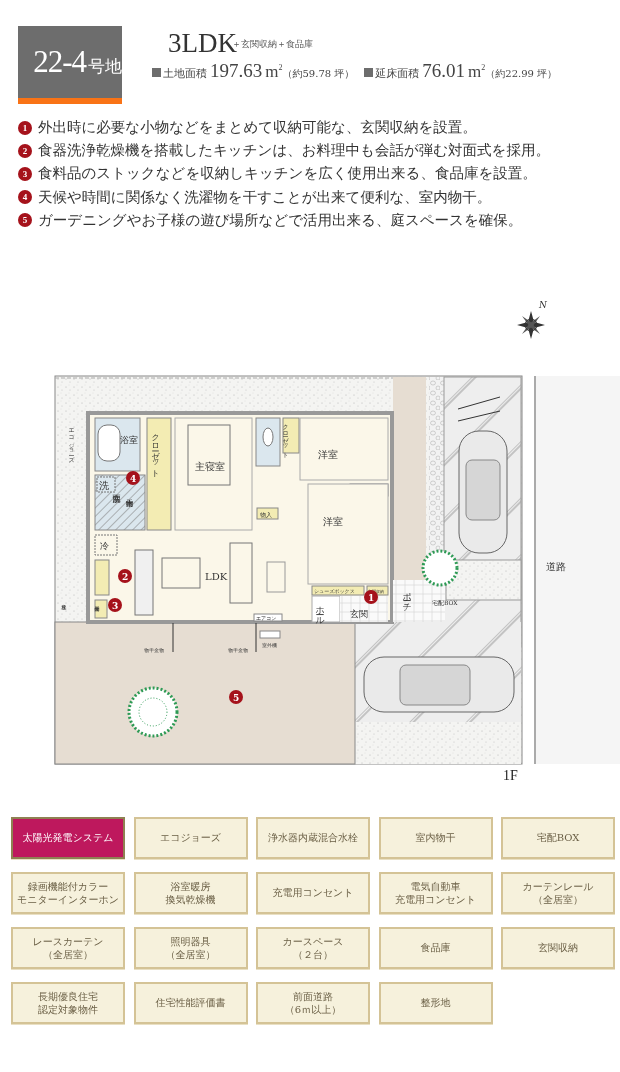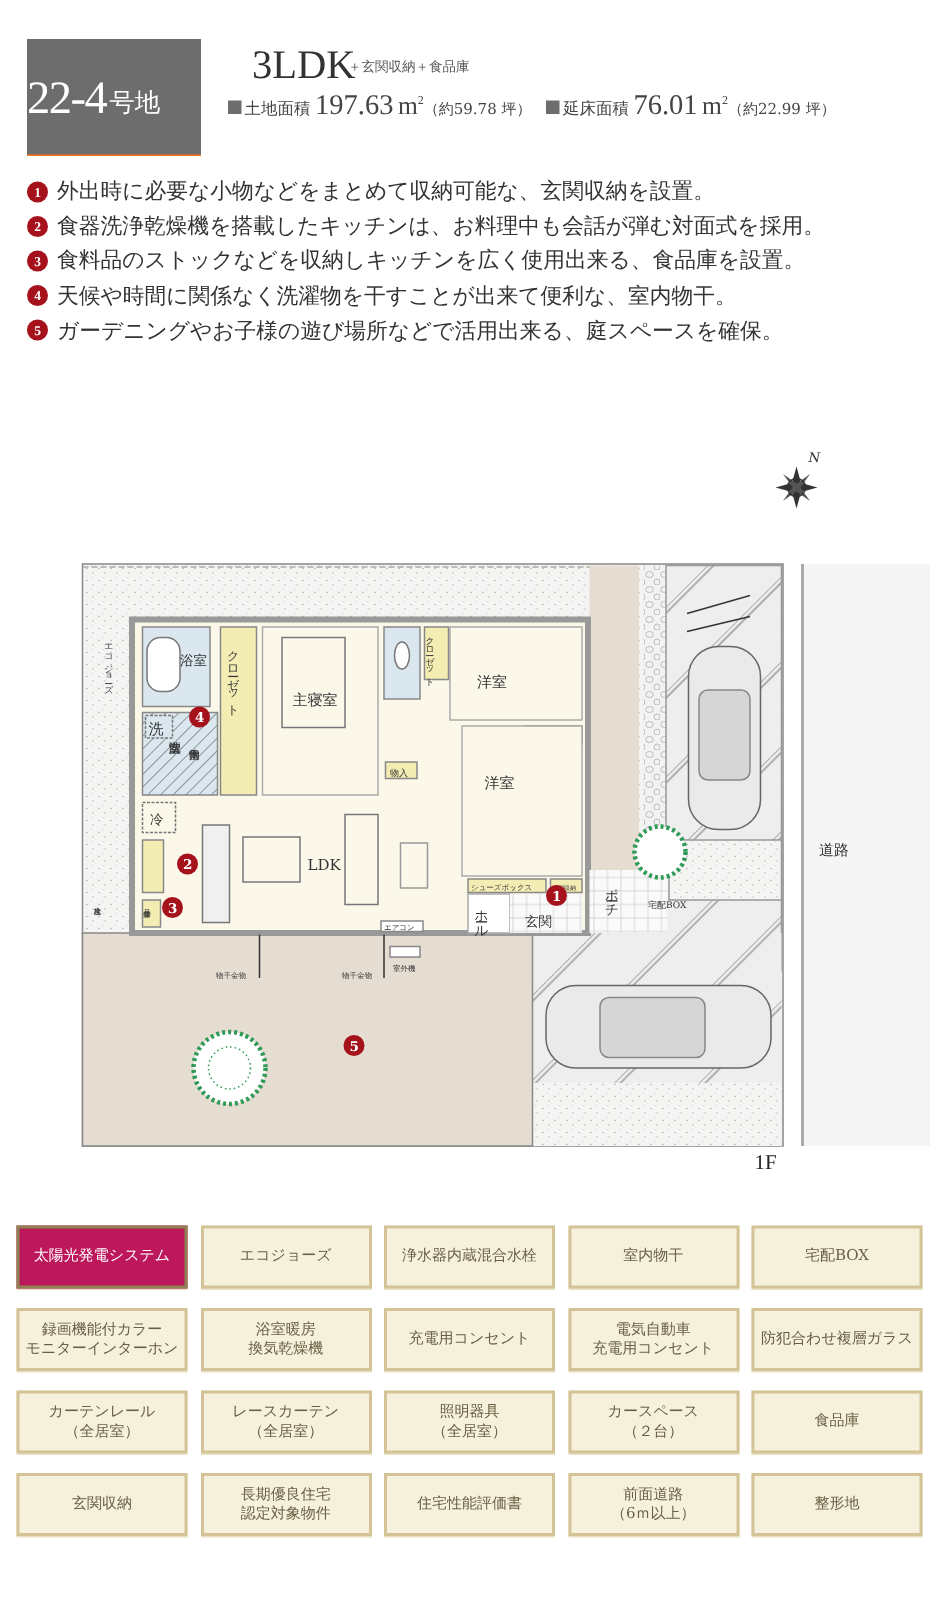--- a/index.html
+++ b/index.html
@@ -1,17 +1,17 @@
 <!DOCTYPE html>
 <html><head>
 <meta charset="utf-8">
 <style>
   * { box-sizing: border-box; margin: 0; padding: 0; }
   body { width: 620px; height: 1072px; background: #ffffff; font-family: "DejaVu Serif", "Liberation Serif", serif; color: #333; position: relative; overflow: hidden; }
-  .lot-badge { position: absolute; left: 18px; top: 26px; width: 116px; height: 78px; background: #6d6d6d; border-bottom: 1px solid #f97316; color: #fff; display: flex; align-items: center; justify-content: flex-start; }
+  .lot-badge { position: absolute; left: 18px; top: 26px; width: 104px; height: 78px; background: #6d6d6d; border-bottom: 6px solid #f97316; color: #fff; display: flex; align-items: center; justify-content: flex-end; }
   .lot-badge .num { font-size: 31px; font-family: "Liberation Serif", serif; letter-spacing: -1px; }
   .lot-badge .suf { font-size: 17px; margin-left: 2px; margin-top: 8px; }
   .plan-type { position: absolute; left: 152px; top: 28px; font-size: 27px; font-family: "Liberation Serif", serif; color: #333; margin-left: 16px; }
   .plan-extra { position: absolute; left: 232px; top: 38px; font-size: 9px; color: #555; }
   .areas { position: absolute; left: 152px; top: 60px; display: flex; align-items: baseline; font-size: 11px; color: #444; white-space: nowrap; }
   .areas .sq { display: inline-block; width: 9px; height: 9px; background: #6d6d6d; margin-right: 2px; }
   .areas .big { font-size: 19px; font-family: "Liberation Serif", serif; margin: 0 3px 0 3px; }
   .areas .unit { font-size: 17px; font-family: Liberation Serif, serif; }
   .areas .unit sup { font-size: 8px; }
   .areas .small { font-size: 10px; }
@@ -249,21 +249,20 @@
   <div class="opt">浄水器内蔵混合水栓</div>
   <div class="opt">室内物干</div>
   <div class="opt">宅配BOX</div>
   <div class="opt">録画機能付カラー
 モニターインターホン</div>
   <div class="opt">浴室暖房
 換気乾燥機</div>
   <div class="opt">充電用コンセント</div>
   <div class="opt">電気自動車
 充電用コンセント</div>
-  <div class="opt">防犯合わせ複層ガラス</div>
   <div class="opt">カーテンレール
 （全居室）</div>
   <div class="opt">レースカーテン
 （全居室）</div>
   <div class="opt">照明器具
 （全居室）</div>
   <div class="opt">カースペース
 （２台）</div>
   <div class="opt">食品庫</div>
   <div class="opt">玄関収納</div>

